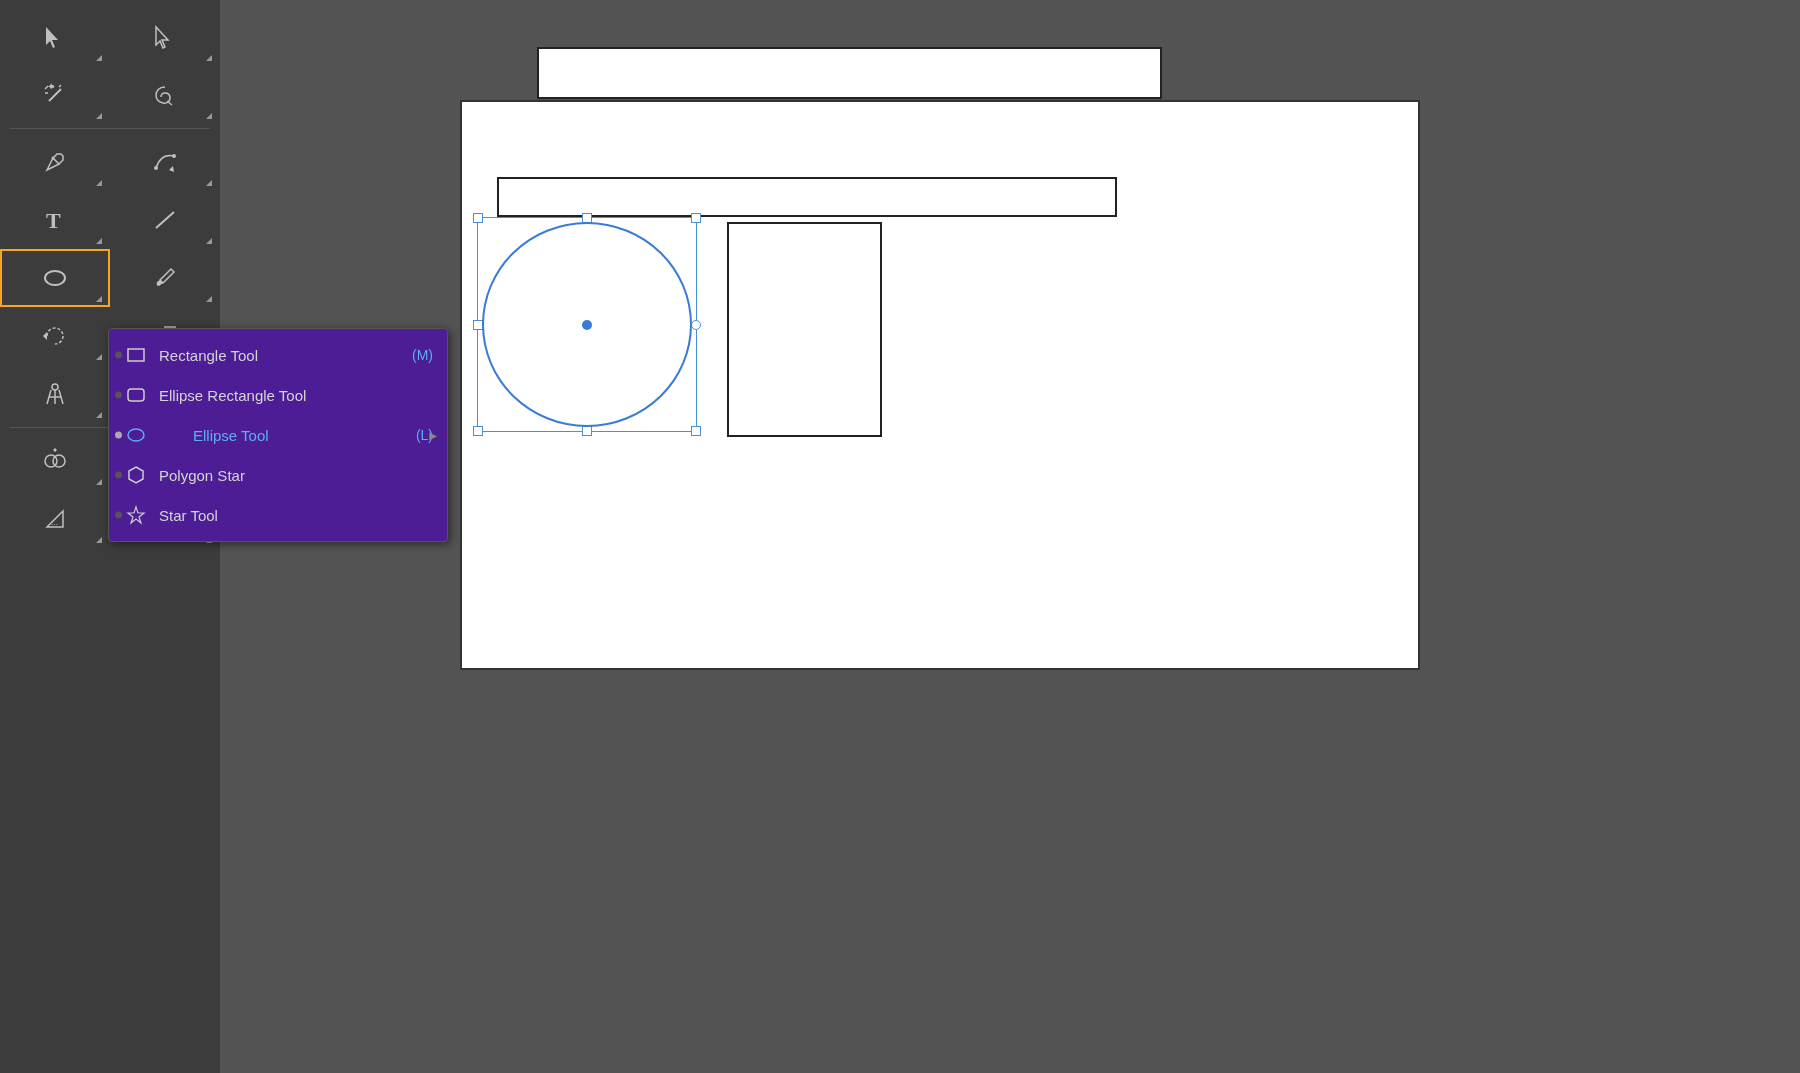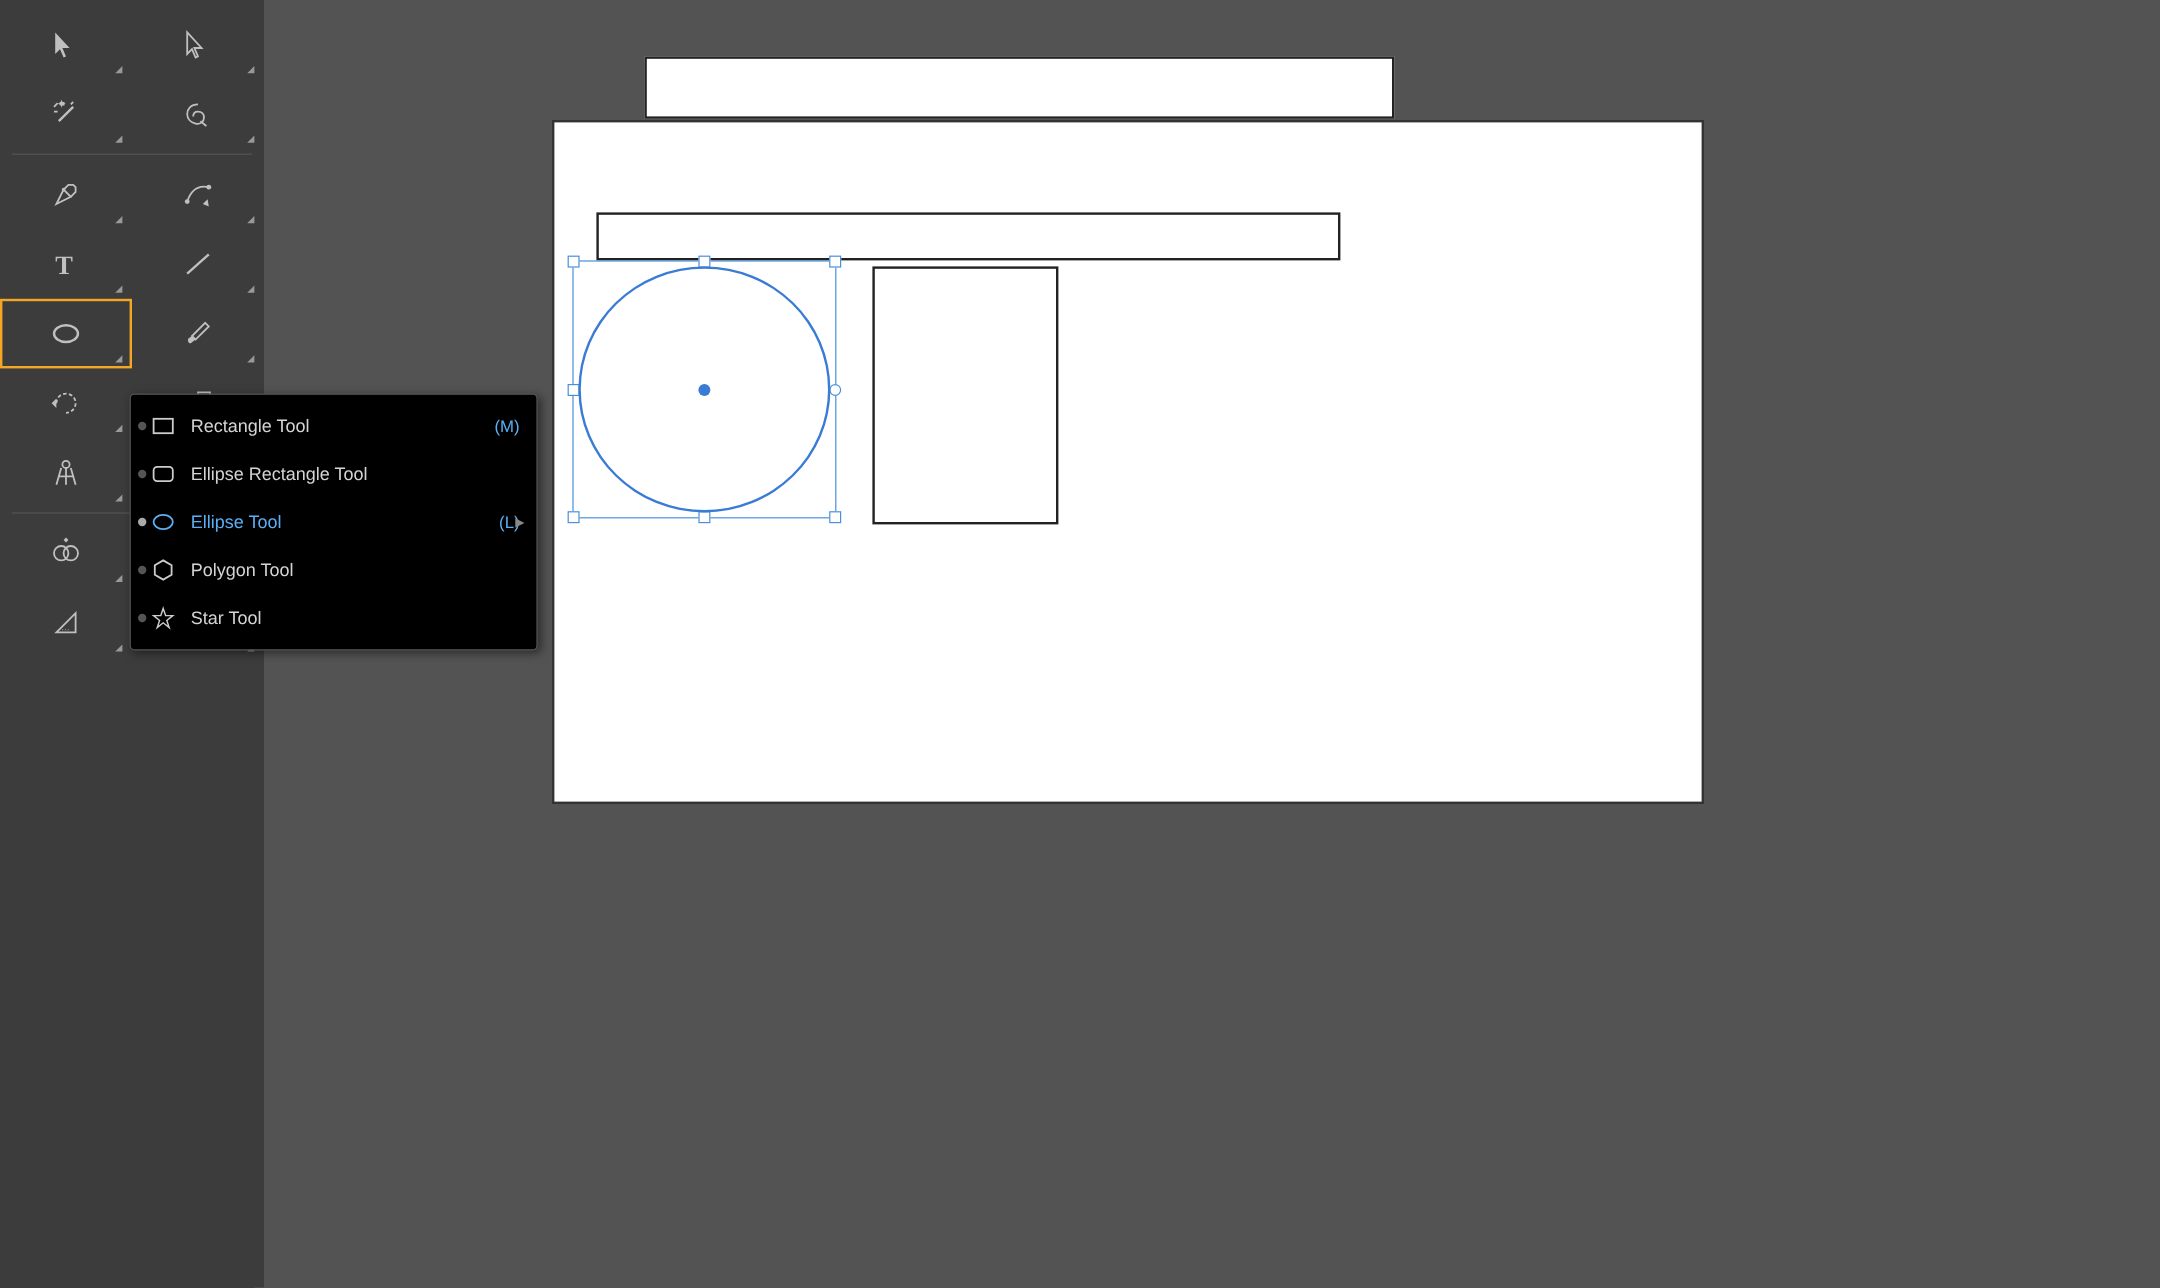--- a/index.html
+++ b/index.html
@@ -23,40 +23,41 @@
       position: relative;
       z-index: 10;
     }
 
     
     .dropdown-menu {
       position: absolute;
       left: 108px;
       top: 328px;
       width: 340px;
-      background: #000000;
+      background: #4c1d95;
       border: 1px solid #555;
       border-radius: 4px;
       z-index: 100;
       padding: 6px 0;
       box-shadow: 2px 2px 8px rgba(0,0,0,0.5);
     }
 
     .menu-item {
       display: flex;
       align-items: center;
       padding: 7px 14px;
       cursor: pointer;
       color: #d4d4d4;
       font-size: 15px;
       position: relative;
     }
 
     .menu-item.active-item {
       color: #5aaff5;
+      gap: 34px;
     }
 
     .menu-item .item-icon {
       width: 26px;
       height: 26px;
       margin-right: 10px;
       display: flex;
       align-items: center;
       justify-content: center;
       color: #ccc;
@@ -464,21 +465,21 @@
       <span class="menu-arrow">▶</span>
     </div>
 
     <div class="menu-item">
       <span class="active-dot"></span>
       <span class="item-icon">
         <svg width="20" height="20" viewBox="0 0 20 20" fill="none">
           <polygon points="10,2 17,6 17,14 10,18 3,14 3,6" stroke="currentColor" stroke-width="1.5" fill="none"></polygon>
         </svg>
       </span>
-      <span class="item-label">Polygon Tool</span>
+      <span class="item-label">Polygon Star</span>
     </div>
 
     <div class="menu-item">
       <span class="active-dot"></span>
       <span class="item-icon">
         <svg width="20" height="20" viewBox="0 0 20 20" fill="none">
           <polygon points="10,2 12,8 18,8 13,12 15,18 10,14 5,18 7,12 2,8 8,8" stroke="currentColor" stroke-width="1.2" fill="none"></polygon>
         </svg>
       </span>
       <span class="item-label">Star Tool</span>

